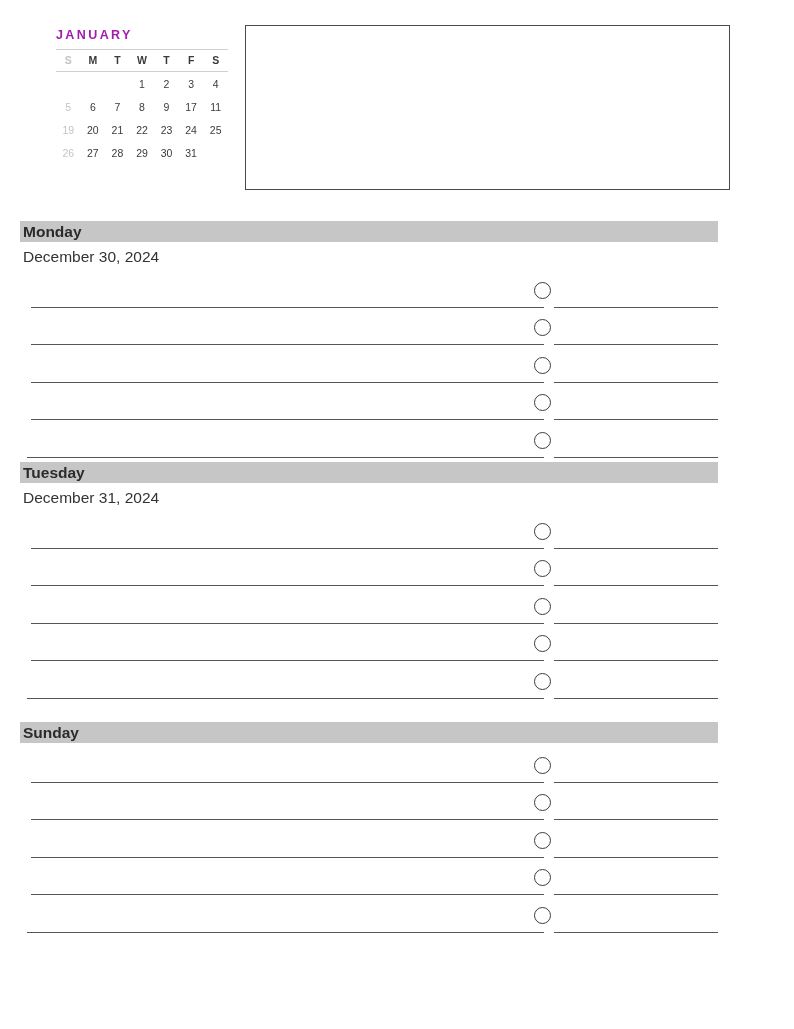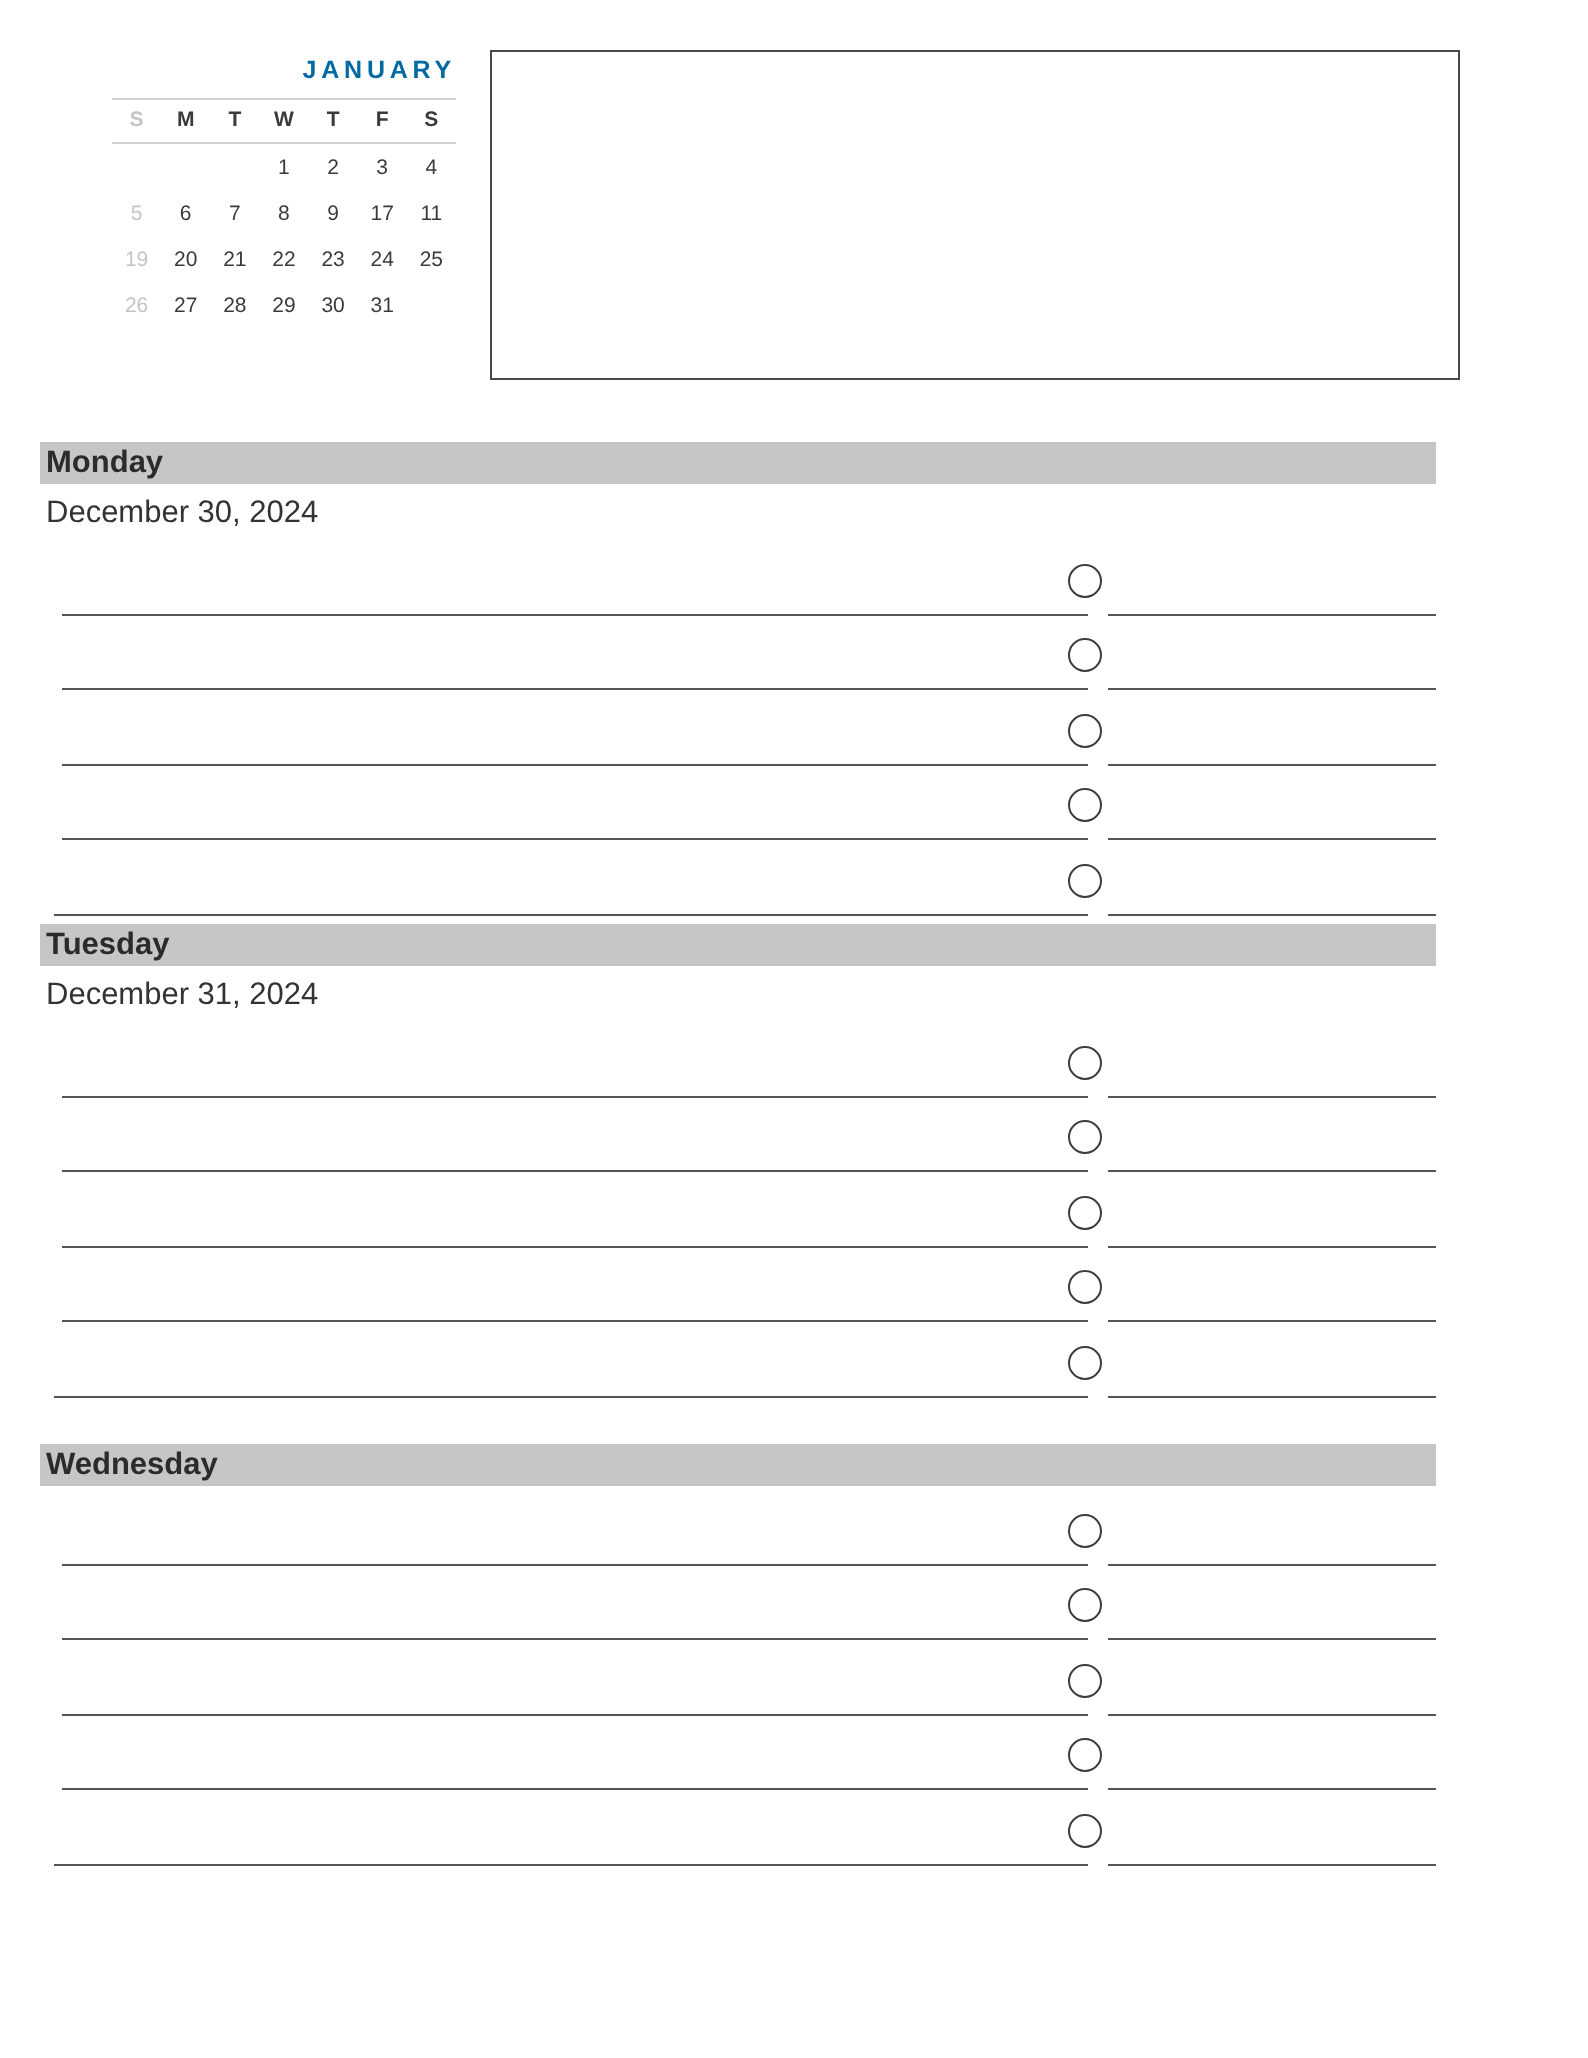--- a/index.html
+++ b/index.html
@@ -19,25 +19,25 @@
 
   
   .mini-cal {
     position: absolute;
     left: 56px;
     top: 28px;
     width: 172px;
   }
 
   .mini-cal-title {
-    text-align: right;
+    text-align: left;
     font-size: 12.5px;
     font-weight: bold;
     letter-spacing: 2.4px;
-    color: #0369a1;
+    color: #a21caf;
     padding-bottom: 7px;
   }
 
   .mini-cal-table {
     width: 100%;
     border-collapse: collapse;
   }
 
   .mini-cal-table th {
     font-size: 10.5px;
@@ -270,21 +270,21 @@
     <div class="row" style="top:150px;">
       <div class="line-left" style="left:7px;"></div>
       <div class="bubble"></div>
       <div class="line-right"></div>
       <div style="position:absolute;left:11px;right:174px;bottom:2px;font-size:13px;color:#222;"></div>
     </div>
   </div>
 </div>
 
 <div class="day-block" style="top:722px;">
-  <div class="day-name-band">Wednesday</div>
+  <div class="day-name-band">Sunday</div>
   <div class="rows">
     <div class="row" style="top:0px;">
       <div class="line-left"></div>
       <div class="bubble"></div>
       <div class="line-right"></div>
       <div style="position:absolute;left:11px;right:174px;bottom:2px;font-size:13px;color:#222;"></div>
     </div>
     <div class="row" style="top:37.5px;">
       <div class="line-left"></div>
       <div class="bubble"></div>

